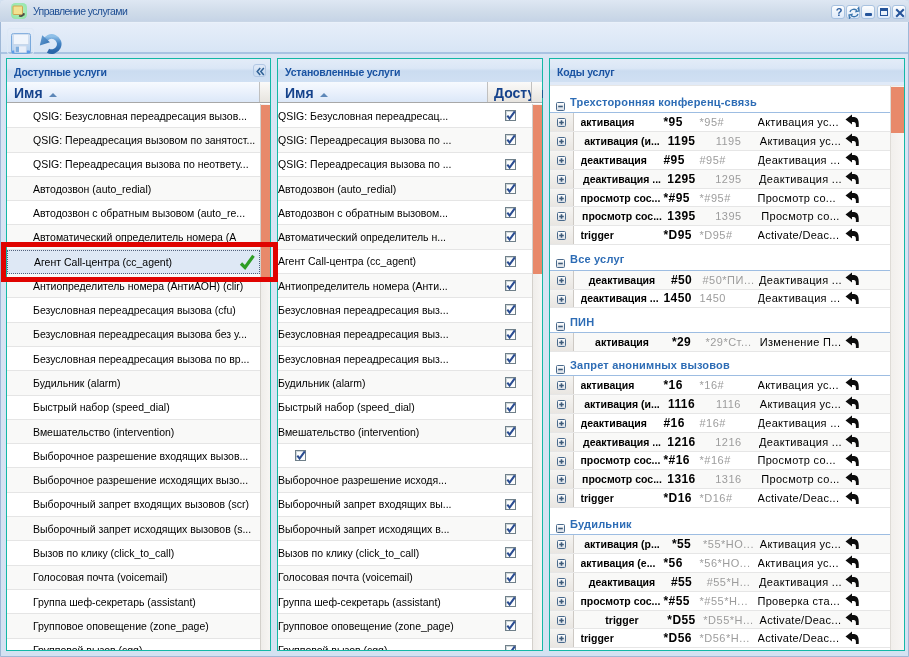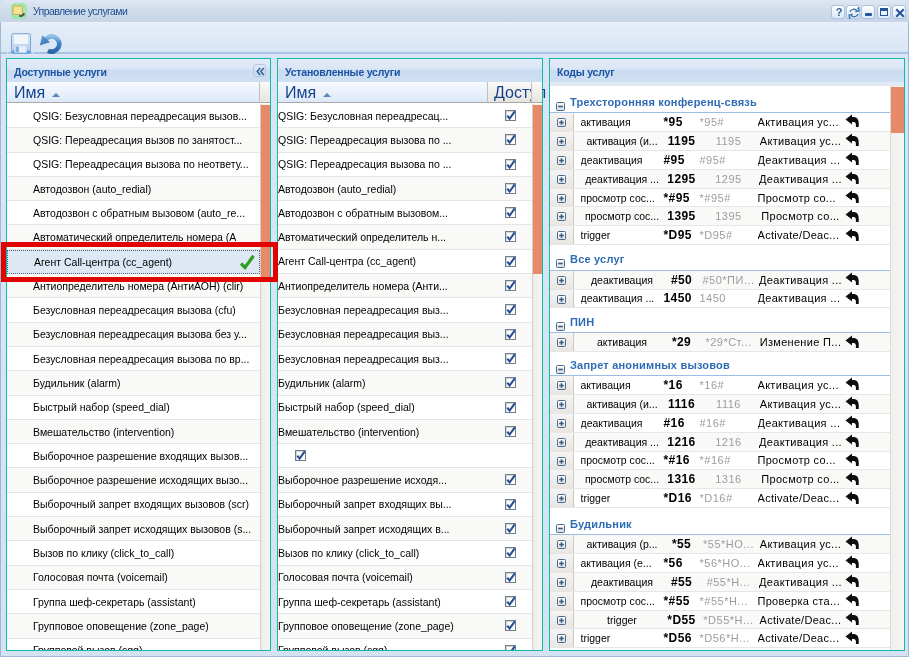--- a/index.html
+++ b/index.html
@@ -18,21 +18,21 @@
   background:linear-gradient(180deg,#e6eef9 0%,#d8e5f5 100%); border-bottom:2px solid #a9c3e2; border-top:1px solid #eaf1fa;}
 #savebox { position:absolute; left:7px; top:28px; width:27px; height:27px; border:1px solid #dee9f6; border-radius:3px; }
 .panel { position:absolute; top:58px; height:593px; border:1px solid #14b8a6; background:#fff; }
 #p1 { left:6px; width:265px; }
 #p2 { left:277px; width:266px; }
 #p3 { left:549px; width:356px; }
 .phd { height:23px; background:linear-gradient(180deg,#e3ecf8 0%,#dbe7f6 40%,#cbdcf0 52%,#d0e0f3 100%); line-height:24px; padding-left:7px; position:relative; }
 .phd .ht { font-size:10.5px; font-weight:bold; color:#1a53a2; letter-spacing:-0.2px; white-space:nowrap; }
 .colhd { height:21px; border-bottom:1px solid #a8a8a8; display:flex; position:relative; }
 .ch-name { flex:1; background:linear-gradient(180deg,#f7fafe 0%,#eaf1fc 50%,#dce8f8 100%); line-height:21px; padding-left:7px; white-space:nowrap; }
-.cht { font-size:16px; font-weight:normal; color:#15428b; }
+.cht { font-size:14px; font-weight:bold; color:#15428b; }
 .ch-gray { background:linear-gradient(180deg,#fbfaf9 0%,#f0eeea 55%,#e7e4df 100%); border-left:1px solid #c0c0c0; }
 .ch-dost { width:44px; line-height:21px; padding-left:6px; white-space:nowrap; }
 .ch-sp { width:11px; }
 .rows { position:absolute; left:0; top:45px; right:10px; bottom:0; overflow:hidden; background:#fff; }
 .r { height:24.3px; border-bottom:1px solid #e5e5e5; display:flex; align-items:center; font-size:10.5px; color:#000; position:relative; }
 .r .rt { padding-left:26px; flex:1; white-space:nowrap; overflow:hidden; }
 #p2 .r .rt { padding-left:0; }
 .alt { background:#f9f9f8; }
 .sel { background:#dee8f5; border:1px dotted #52617c; border-bottom:1px dotted #52617c; }
 .cbc { width:44px; position:relative; height:100%; flex:none; }
@@ -43,21 +43,21 @@
 #gap3 { height:4px; background:#e0eaf8; border-bottom:1px solid #e6e6e6;}
 #body3 { position:absolute; left:0; top:27px; right:14px; bottom:0; overflow:hidden; background:#fff; }
 .ghd { position:relative; border-bottom:1px solid #9dbde2; background:#fff; white-space:nowrap; }
 .gt { font-size:11px; font-weight:bold; color:#2d6cb5; margin-left:5px; vertical-align:top; letter-spacing:0.2px; }
 .gpm { margin-left:6px; position:relative; top:-1px; }
 .pm { display:inline-block; width:9px; height:9px; vertical-align:top; margin-top:2px; }
 .gr { height:18.9px; display:flex; align-items:center; font-size:10.5px; color:#000; background:#fff; position:relative; border-bottom:1px solid #e6e6e6; }
 .gr.alt { background:#f9f9f8;text-align:center; }
 .ic { width:24px; align-self:stretch; background:linear-gradient(180deg,#f5f4f2 0%,#e9e6e2 100%); border-right:1px solid #cdc9c4; flex:none; text-align:center; padding-top:4px; }
 .ic .pm { margin-top:0; }
-.c1 { margin-left:6.5px; width:83px; white-space:nowrap; overflow:hidden; flex:none; }
+.c1 { margin-left:6.5px; width:83px; white-space:nowrap; overflow:hidden; flex:none;font-weight:bold; }
 .c2 { width:36px; font-weight:bold; flex:none; font-size:12px; letter-spacing:0.4px; }
 .c3 { width:58px; color:#9c9c9c; flex:none; font-size:11px; letter-spacing:0.5px; }
 .c4 { width:86px; white-space:nowrap; overflow:hidden; flex:none; font-size:11px; letter-spacing:0.3px; }
 .undo-s { margin-left:1px; margin-top:1px; }
 #redbox { position:absolute; left:0.5px; top:242px; width:277px; height:40px; border:5px solid #e00300; z-index:50; }
 #collapse { position:absolute; right:4px; top:5px; width:13px; height:13px; border:1px solid #b2c8e4; border-radius:3px; line-height:0; }
 #collapse svg { display:block; }
   background:linear-gradient(180deg,#ffffff 0%,#f0f5fc 60%,#e3edf9 100%); }
 .botband { position:absolute; left:1px; right:1px; bottom:1px; height:5px; background:linear-gradient(180deg,#d8e4f3,#c2d3e9); border-radius:0; }
 </style></head>
@@ -133,21 +133,21 @@
       </span></div>
  <div class="colhd">
       <div class="ch-name"><span class="cht">Имя</span> <span style="display:inline-block;width:0;height:0;border-left:4px solid transparent;border-right:4px solid transparent;border-bottom:4px solid #5d87b8;margin-left:2px;margin-bottom:1px"></span></div>
       <div class="ch-gray ch-sp"></div>
     </div>
  <div class="rows">
 <div class="r">
         <span class="rt">QSIG: Безусловная переадресация вызов...</span>
       </div>
 <div class="r alt">
-        <span class="rt">QSIG: Переадресация вызов по занятост...</span>
+        <span class="rt">QSIG: Переадресация вызовом по занятост...</span>
       </div>
 <div class="r">
         <span class="rt">QSIG: Переадресация вызова по неответу...</span>
       </div>
 <div class="r alt">
         <span class="rt">Автодозвон (auto_redial)</span>
       </div>
 <div class="r">
         <span class="rt">Автодозвон с обратным вызовом (auto_re...</span>
       </div>

